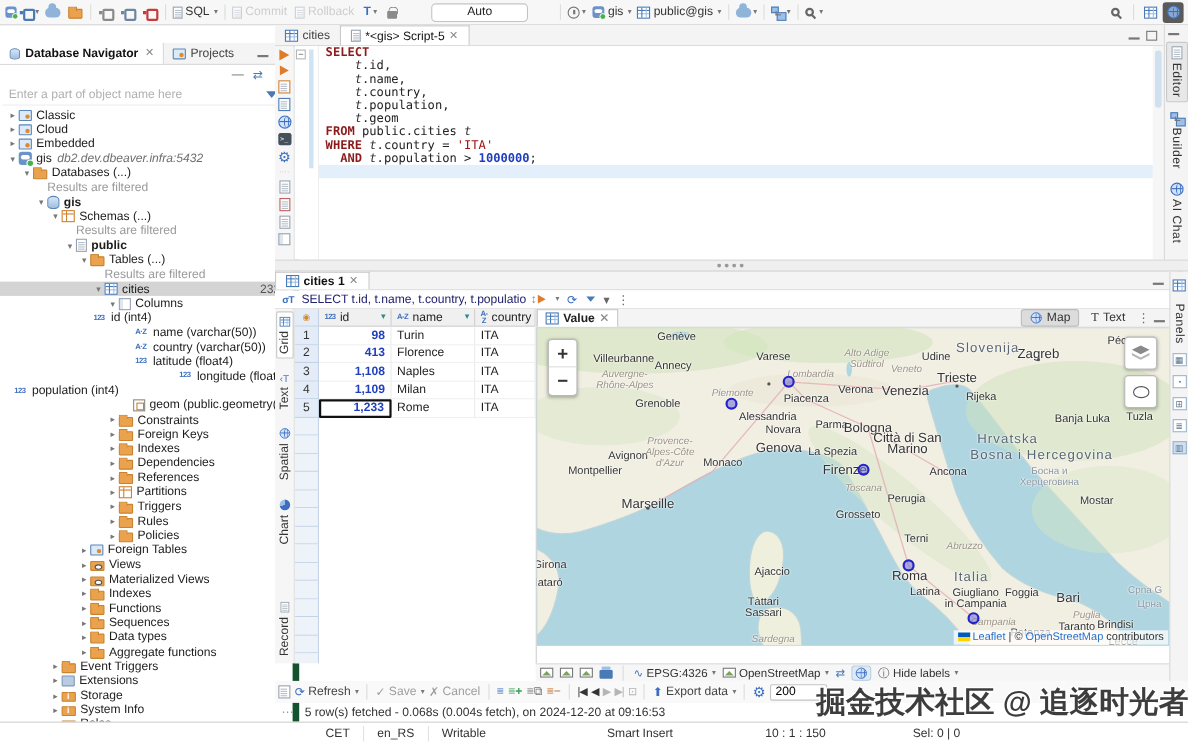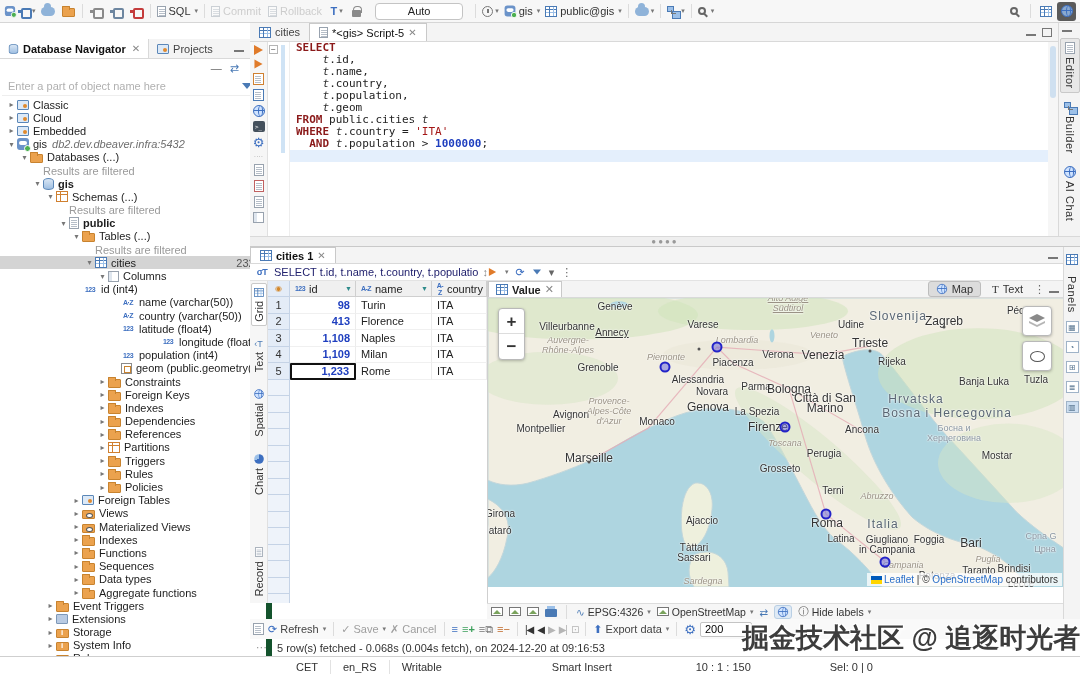--- a/index.html
+++ b/index.html
@@ -220,21 +220,21 @@
       <span class="ci i-page" style="width:9px;height:11px"></span>
       <span class="lbl gray">Rollback</span>
     </span>
   <span class="tbi">
       <span style="color:#3d6fc0;font-weight:bold">T</span>
       <span class="caret">▾</span>
     </span>
   <span class="tbi">
       <span class="ci i-lock"></span>
     </span>
-  <span class="combo" style="width:88px;margin:0 8px">
+  <span class="combo" style="width:88px;margin:0 25px">
       <span>Auto</span>
     </span>
   <span class="sep"></span>
   <span class="tbi">
       <span class="ci i-clock"></span>
       <span class="caret">▾</span>
     </span>
   <span class="tbi">
       <span class="ci i-server" style="transform:scale(.9)"></span>
       <span class="lbl">gis</span>
@@ -421,21 +421,21 @@
         </span>
         <span class="lab">latitude (float4)</span>
       </div>
       <div class="trow" style="padding-left: 110px; margin-left: 40px;">
         <span class="tw"></span>
         <span class="ic">
           <span class="t123">123</span>
         </span>
         <span class="lab">longitude (float4)</span>
       </div>
-      <div class="trow" style="padding-left: 110px;">
+      <div class="trow" style="">
         <span class="tw"></span>
         <span class="ic">
           <span class="t123">123</span>
         </span>
         <span class="lab">population (int4)</span>
       </div>
       <div class="trow" style="padding-left: 110px;">
         <span class="tw"></span>
         <span class="ic">
           <span class="ci i-geom"></span>
@@ -851,24 +851,24 @@
       <ellipse cx="131" cy="7" rx="9" ry="3.5" fill="#aed5e0"></ellipse>
       <ellipse cx="284" cy="40" rx="2.5" ry="7" fill="#aed5e0"></ellipse>
       <polyline points="160,138 229,52 335,60 382,51" fill="none" stroke="#e5aab4" stroke-width="1.2" opacity=".8"></polyline>
       <polyline points="229,52 245,69 301,96 376,142" fill="none" stroke="#e5aab4" stroke-width="1.2" opacity=".8"></polyline>
       <polyline points="301,96 338,229 397,279" fill="none" stroke="#e5aab4" stroke-width="1.2" opacity=".8"></polyline>
       <polyline points="102,172 160,138" fill="none" stroke="#e5aab4" stroke-width="1.2" opacity=".8"></polyline>
     </svg>
     <div id="mapoverlay">
         <span class="mlab" style="left: 127px; top: 9.44444px;">Genève</span>
         <span class="mlab" style="left: 79px; top: 29.2778px;">Villeurbanne</span>
-        <span class="mlab" style="left: 124px; top: 34.9444px; text-decoration: underline;">Annecy</span>
+        <span class="mlab" style="left: 124px; top: 34.9444px;">Annecy</span>
         <span class="mlab" style="left: 215px; top: 27.3889px;">Varese</span>
         <span class="mlab" style="left: 224px; top: 46.2778px; margin-top: 48px;">Novara</span>
-        <span class="mlab reg" style="left: 300px; top: 5px; text-decoration: underline;">Alto Adige
+        <span class="mlab reg" style="left: 300px; top: 28px;">Alto Adige
 Südtirol</span>
         <span class="mlab cap" style="left: 410px; top: 17.9444px;">Slovenija</span>
         <span class="mlab big" style="left: 456px; top: 22.6667px;">Zagreb</span>
         <span class="mlab" style="left: 530px; top: 13.2222px;">Pécs</span>
         <span class="mlab" style="left: 363px; top: 27.3889px;">Udine</span>
         <span class="mlab big" style="left: 382px; top: 45.3333px;">Trieste</span>
         <span class="mlab big" style="left: 335px; top: 56.6667px;">Venezia</span>
         <span class="mlab" style="left: 290px; top: 56.6667px;">Verona</span>
         <span class="mlab" style="left: 404px; top: 64.2222px;">Rijeka</span>
         <span class="mlab" style="left: 245px; top: 65.1667px;">Piacenza</span>

